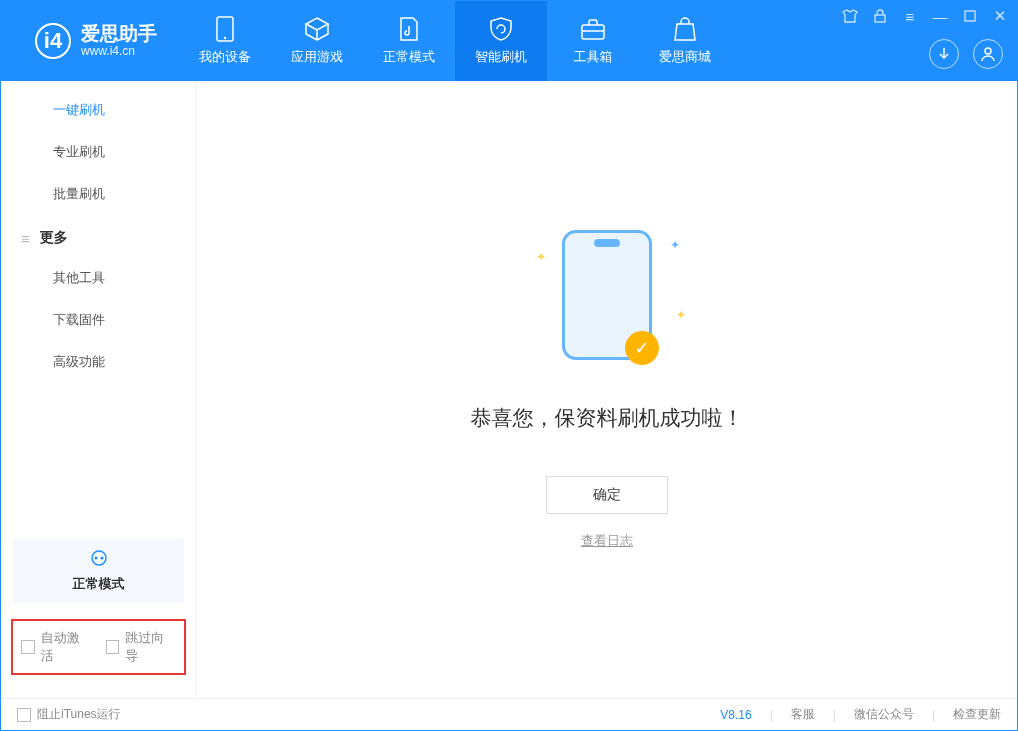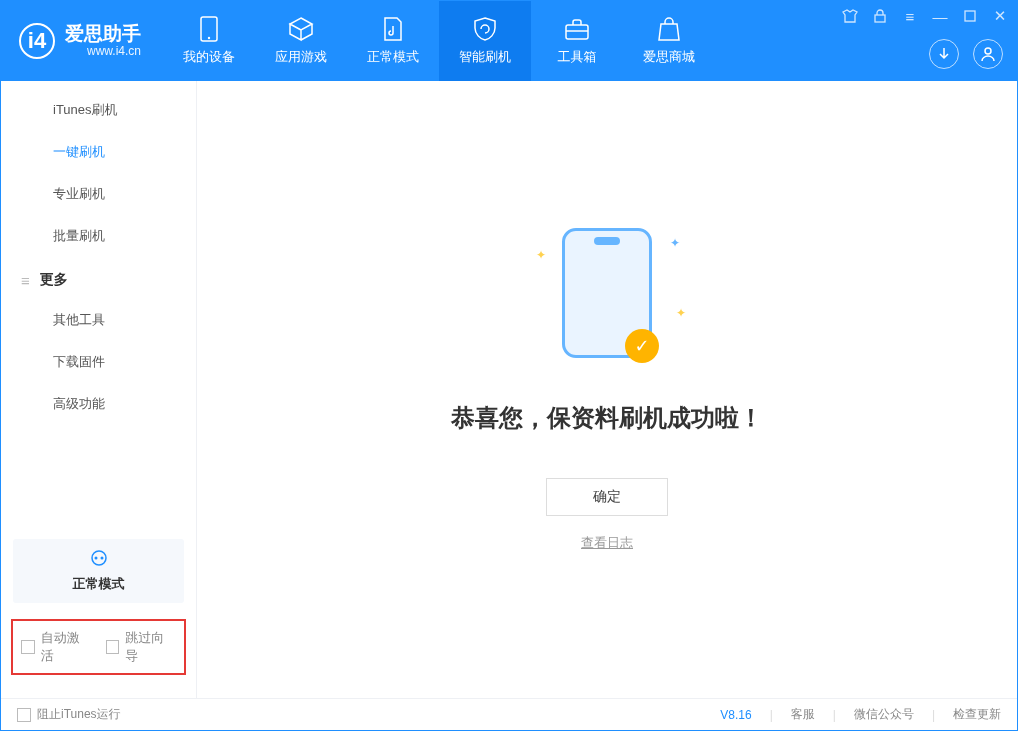--- a/index.html
+++ b/index.html
@@ -1,21 +1,21 @@
 <!DOCTYPE html>
 <html><head>
 <meta charset="utf-8">
 <style>
 * { margin: 0; padding: 0; box-sizing: border-box; font-family: "Microsoft YaHei", Arial, sans-serif; }
 body { background: #fff; width: 1018px; height: 731px; overflow: hidden; border: 1px solid #1f8fff; }
 .window { width: 100%; height: 100%; display: flex; flex-direction: column; }
 
 
 .titlebar { background: #1f8fff; height: 80px; display: flex; align-items: stretch; color: #fff; position: relative; }
-.logo-area { display: flex; align-items: center; padding: 0 22px 0 18px; text-align: right; }
+.logo-area { display: flex; align-items: center; padding: 0 22px 0 34px; }
 .logo-circle { width: 36px; height: 36px; border: 2.5px solid #fff; border-radius: 50%; display: flex; align-items: center; justify-content: center; font-weight: bold; font-size: 22px; margin-right: 10px; }
 .logo-text .brand { font-size: 19px; font-weight: bold; line-height: 1.1; }
 .logo-text .url { font-size: 12px; opacity: 0.9; line-height: 1.1; }
 
 .nav-tabs { display: flex; align-items: stretch; }
 .nav-tab { width: 92px; display: flex; flex-direction: column; align-items: center; justify-content: center; cursor: pointer; font-size: 13px; gap: 6px; }
 .nav-tab.active { background: #0e7cf0; }
 .nav-tab .glyph { width: 26px; height: 26px; display: flex; align-items: center; justify-content: center; }
 
 .win-controls-top { position: absolute; top: 4px; right: 6px; display: flex; gap: 8px; align-items: center; }
@@ -45,21 +45,21 @@
 .main { flex: 1; display: flex; flex-direction: column; align-items: center; justify-content: center; position: relative; }
 .phone-illus { width: 90px; height: 130px; border: 3px solid #66b5ff; border-radius: 14px; position: relative; background: #eaf4ff; }
 .phone-illus::before { content: ""; position: absolute; top: 6px; left: 50%; transform: translateX(-50%); width: 26px; height: 8px; border-radius: 4px; background: #66b5ff; }
 .badge-check { position: absolute; right: -10px; bottom: -8px; width: 34px; height: 34px; background: #ffb400; border-radius: 50%; display: flex; align-items: center; justify-content: center; color: #fff; font-size: 18px; }
 .sparkle { position: absolute; color: #ffd250; font-size: 12px; }
 .sparkle.s1 { left: -26px; top: 20px; }
 .sparkle.s2 { right: -28px; top: 8px; color: #66b5ff; }
 .sparkle.s3 { right: -34px; bottom: 38px; }
 .illus-wrap { position: relative; margin-bottom: 44px; }
 
-.success-text { font-size: 24px; color: #333; margin-bottom: 44px; font-weight: bold; }
+.success-text { font-size: 21px; color: #333; margin-bottom: 44px; }
 .ok-btn { border: 1px solid #ddd; background: #fff; padding: 9px 46px; font-size: 14px; color: #444; cursor: pointer; margin-bottom: 18px; }
 .log-link { font-size: 13px; color: #999; text-decoration: underline; cursor: pointer; }
 
 
 .footer { height: 32px; border-top: 1px solid #eef0f4; display: flex; align-items: center; padding: 0 16px; font-size: 12px; color: #888; }
 .footer .left { display: flex; align-items: center; gap: 8px; }
 .footer .right { margin-left: auto; display: flex; align-items: center; gap: 18px; }
 .footer .ver { color: #1f8fff; }
 .footer .sep { color: #ddd; }
 
@@ -167,21 +167,20 @@
           <svg width="16" height="16" viewBox="0 0 16 16">
             <circle cx="8" cy="5" r="3" fill="none" stroke="#fff" stroke-width="1.5"></circle>
             <path d="M2 15 A6 5 0 0 1 14 15" fill="none" stroke="#fff" stroke-width="1.5"></path>
           </svg>
         </div>
     </div>
   </div>
 
   <div class="body">
     <div class="sidebar">
-      <div class="side-item">iTunes刷机</div>
       <div class="side-item active">一键刷机</div>
       <div class="side-item">专业刷机</div>
       <div class="side-item">批量刷机</div>
 
       <div class="side-section-head">
         <span style="color:#bbb;font-size:15px;">≡</span>
         <span>更多</span>
       </div>
       <div class="side-item">其他工具</div>
       <div class="side-item">下载固件</div>

